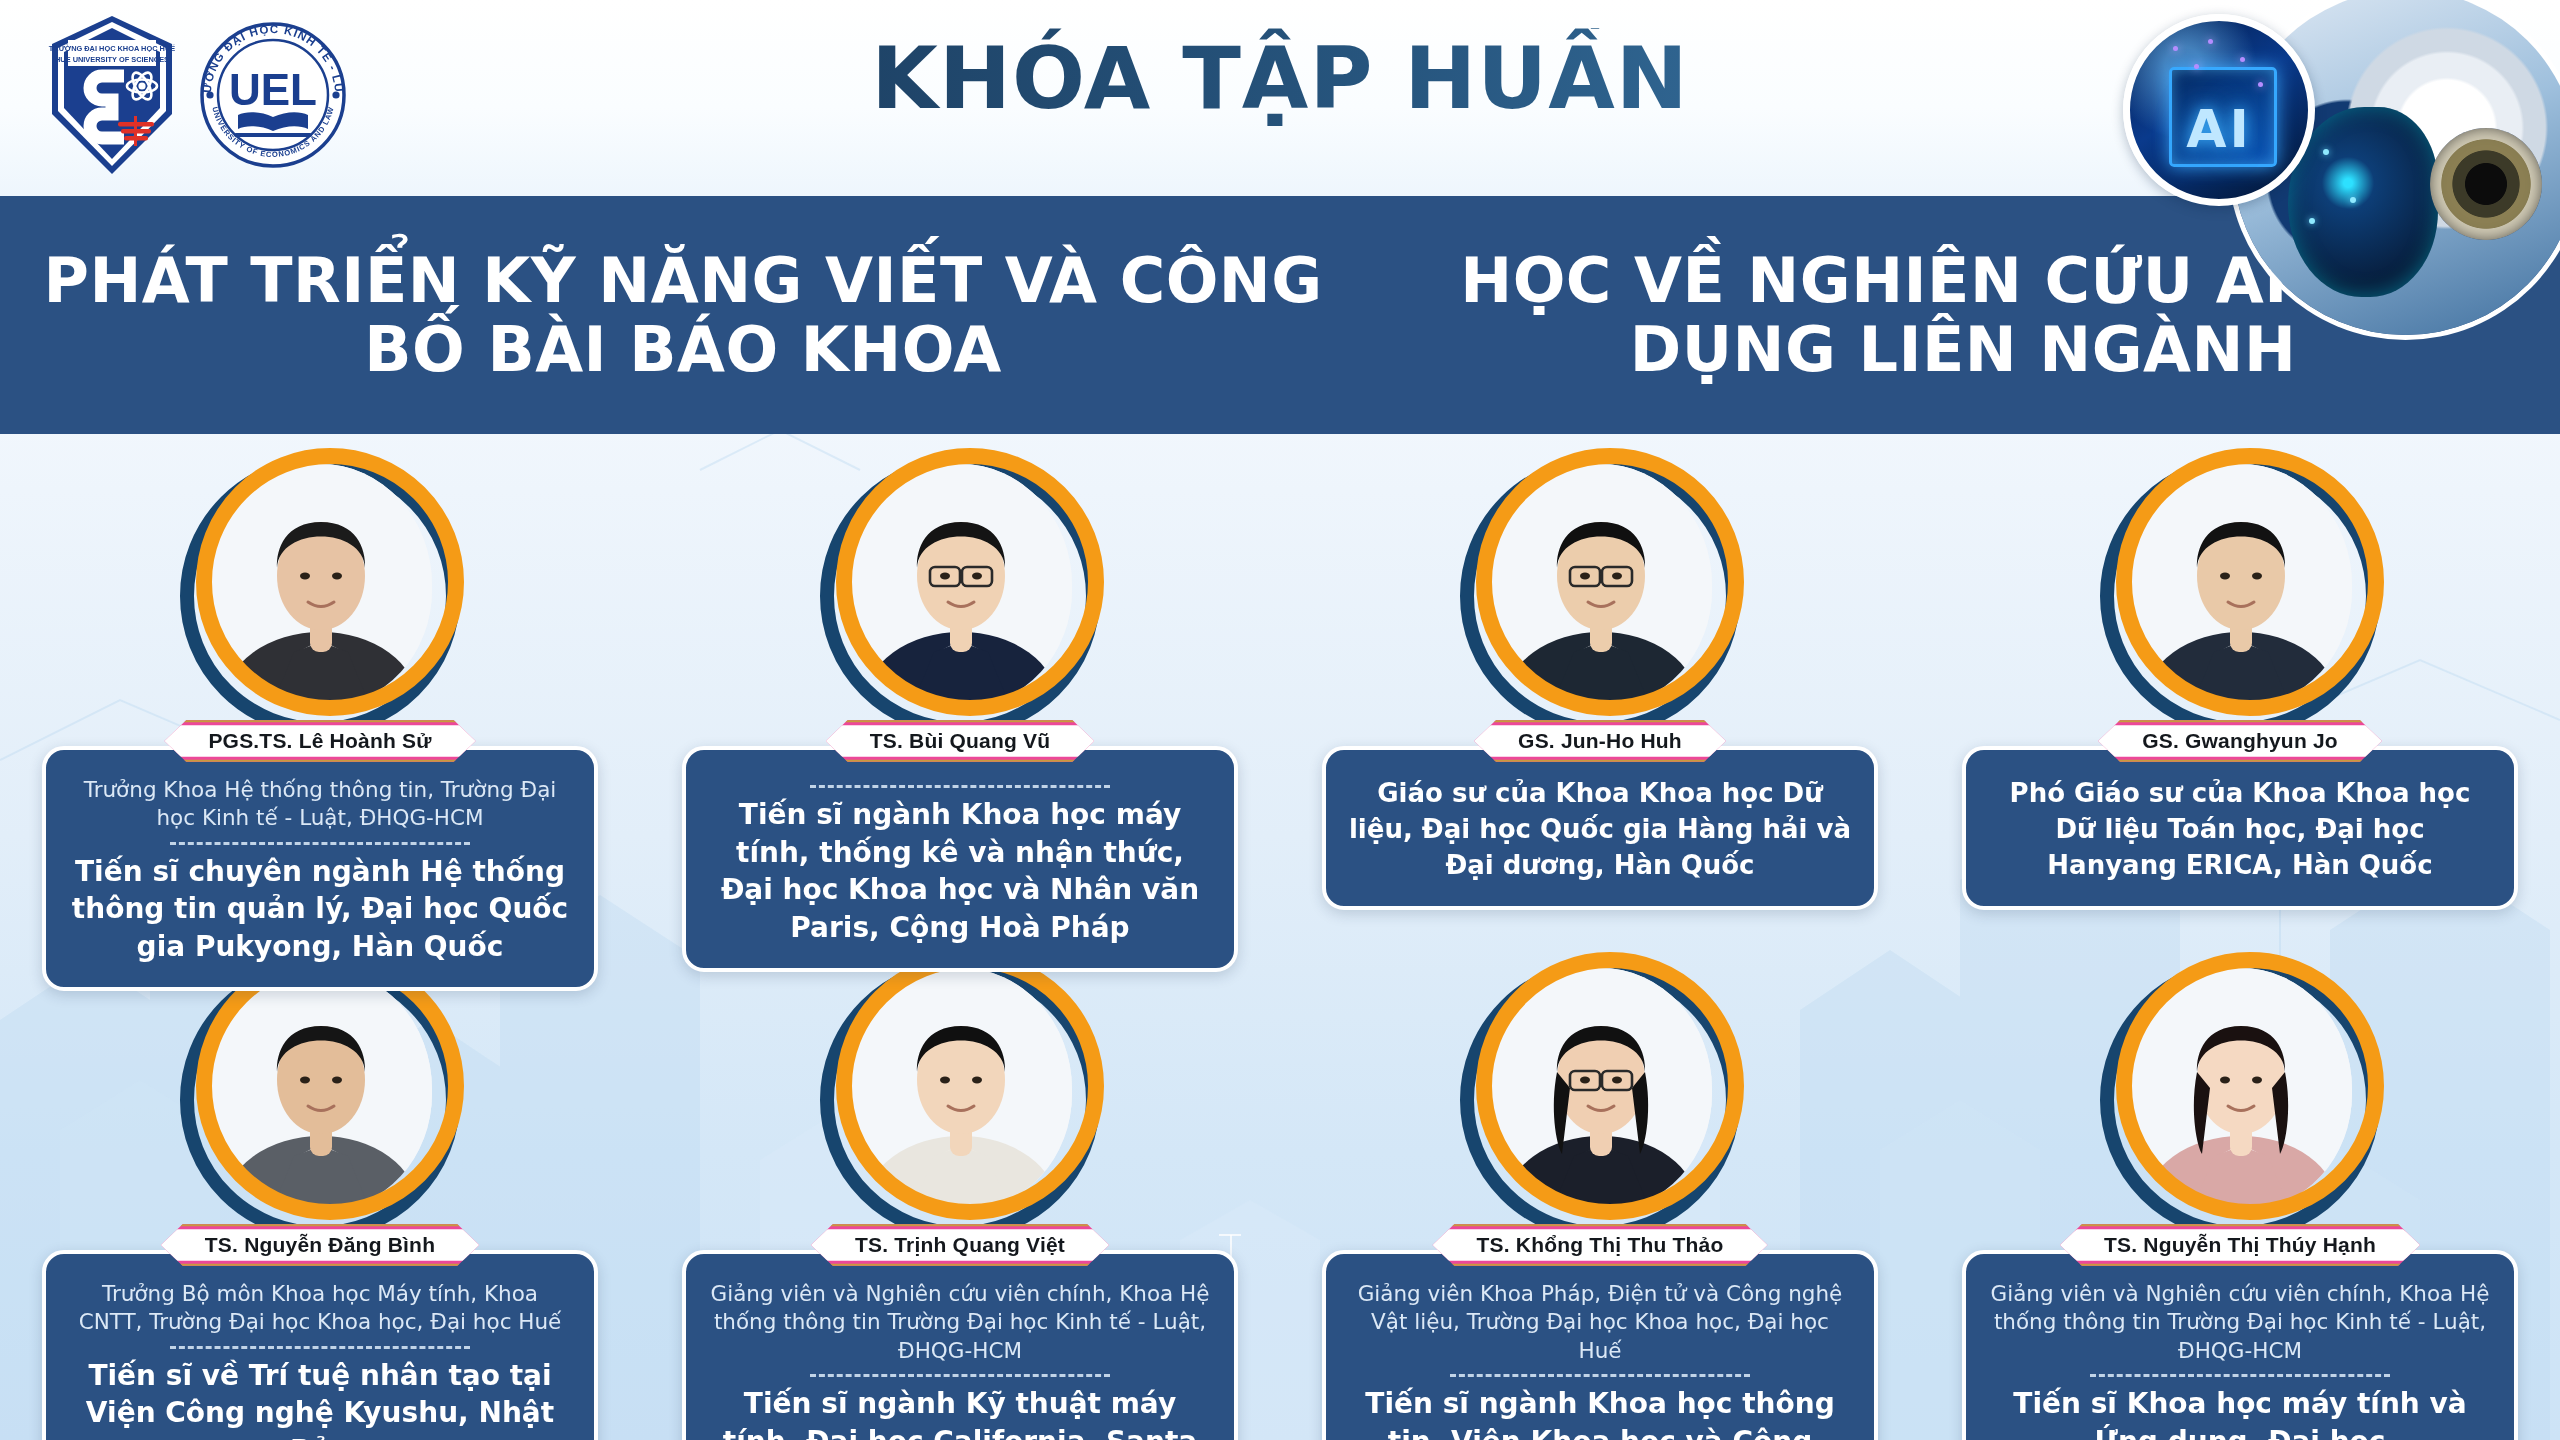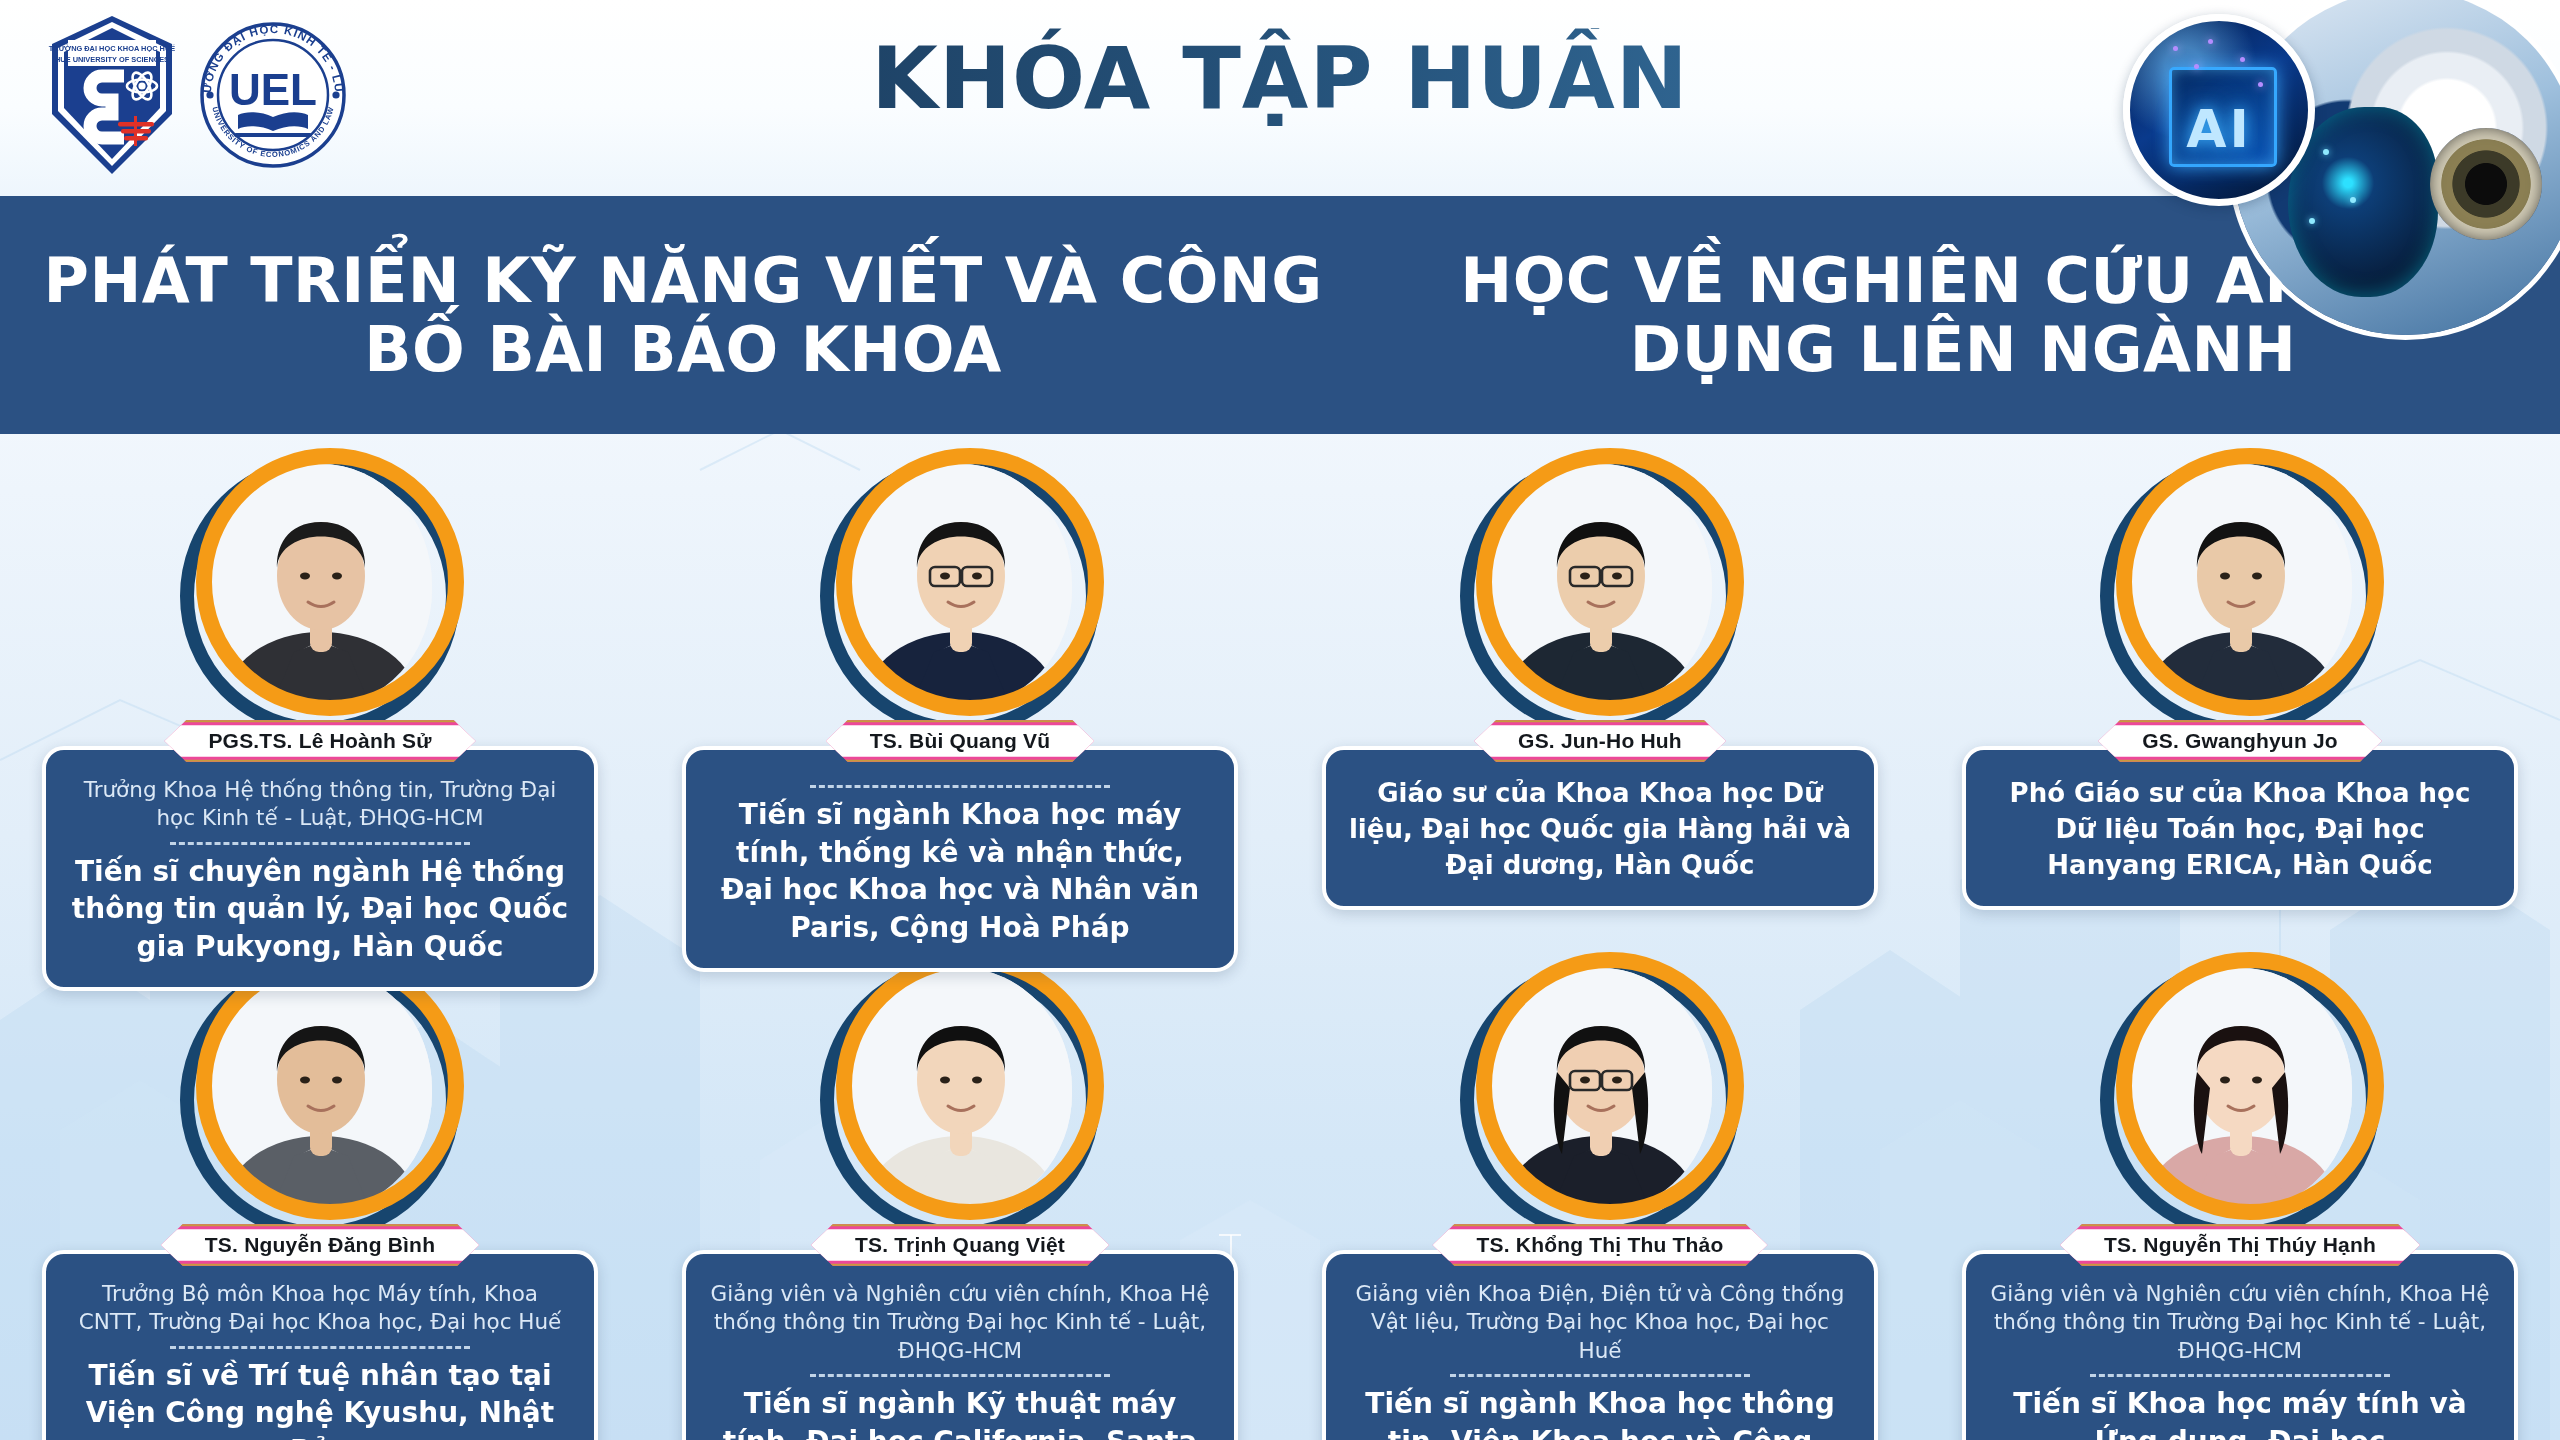--- a/index.html
+++ b/index.html
@@ -560,21 +560,21 @@
       <div class="badge-outline">
         <svg viewBox="0 0 400 64" preserveAspectRatio="none">
           <polygon points="26,2 374,2 398,32 374,62 26,62 2,32" fill="none" stroke="#c79a3f" stroke-width="3"></polygon>
           <polygon points="30,8 370,8 392,32 370,56 30,56 8,32" fill="#ffffff" stroke="none"></polygon>
         </svg>
       </div>
       <span class="nm">TS. Khổng Thị Thu Thảo</span>
     </div>
 
     <div class="info-card ">
-      <div class="role">Giảng viên Khoa Điện, Điện tử và Công thống Vật liệu, Trường Đại học Khoa học, Đại học Huế</div>
+      <div class="role">Giảng viên Khoa Pháp, Điện tử và Công nghệ Vật liệu, Trường Đại học Khoa học, Đại học Huế</div>
       <div class="dash"></div>
       <div class="degree">Tiến sĩ ngành Khoa học thông tin, Viện Khoa học và Công nghệ Nara, Nhật Bản</div>
     </div>
     </div>
     <div class="card r2">
     <div class="avatar-wrap">
       <div class="ring-navy"></div>
       <div class="photo">
           <svg viewBox="0 0 222 242" preserveAspectRatio="xMidYMax meet">
     <rect width="222" height="242" fill="#f4f7fa"></rect>

